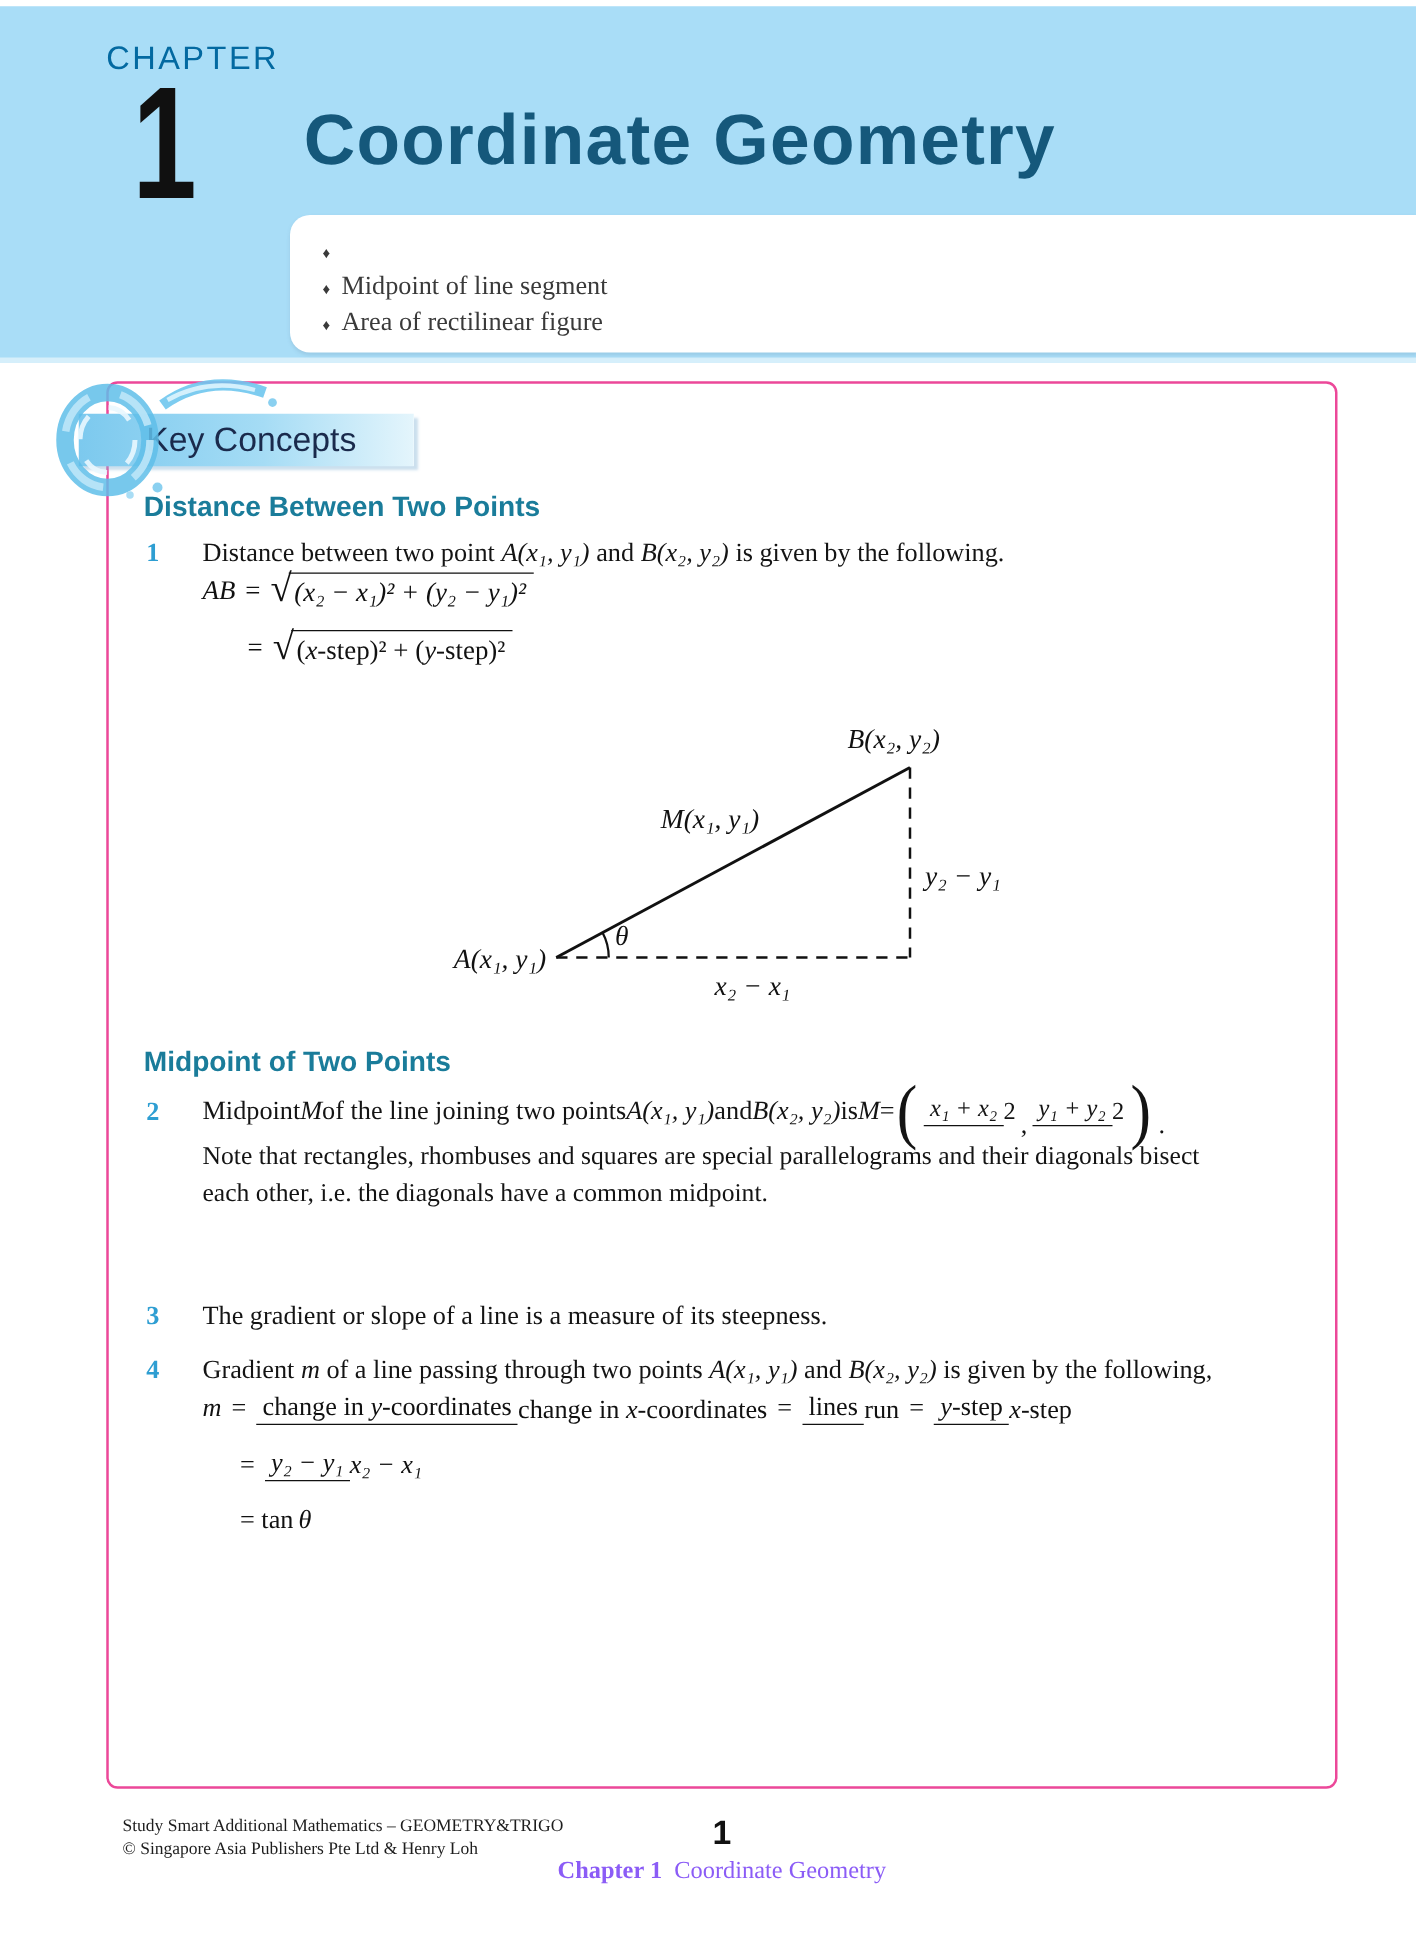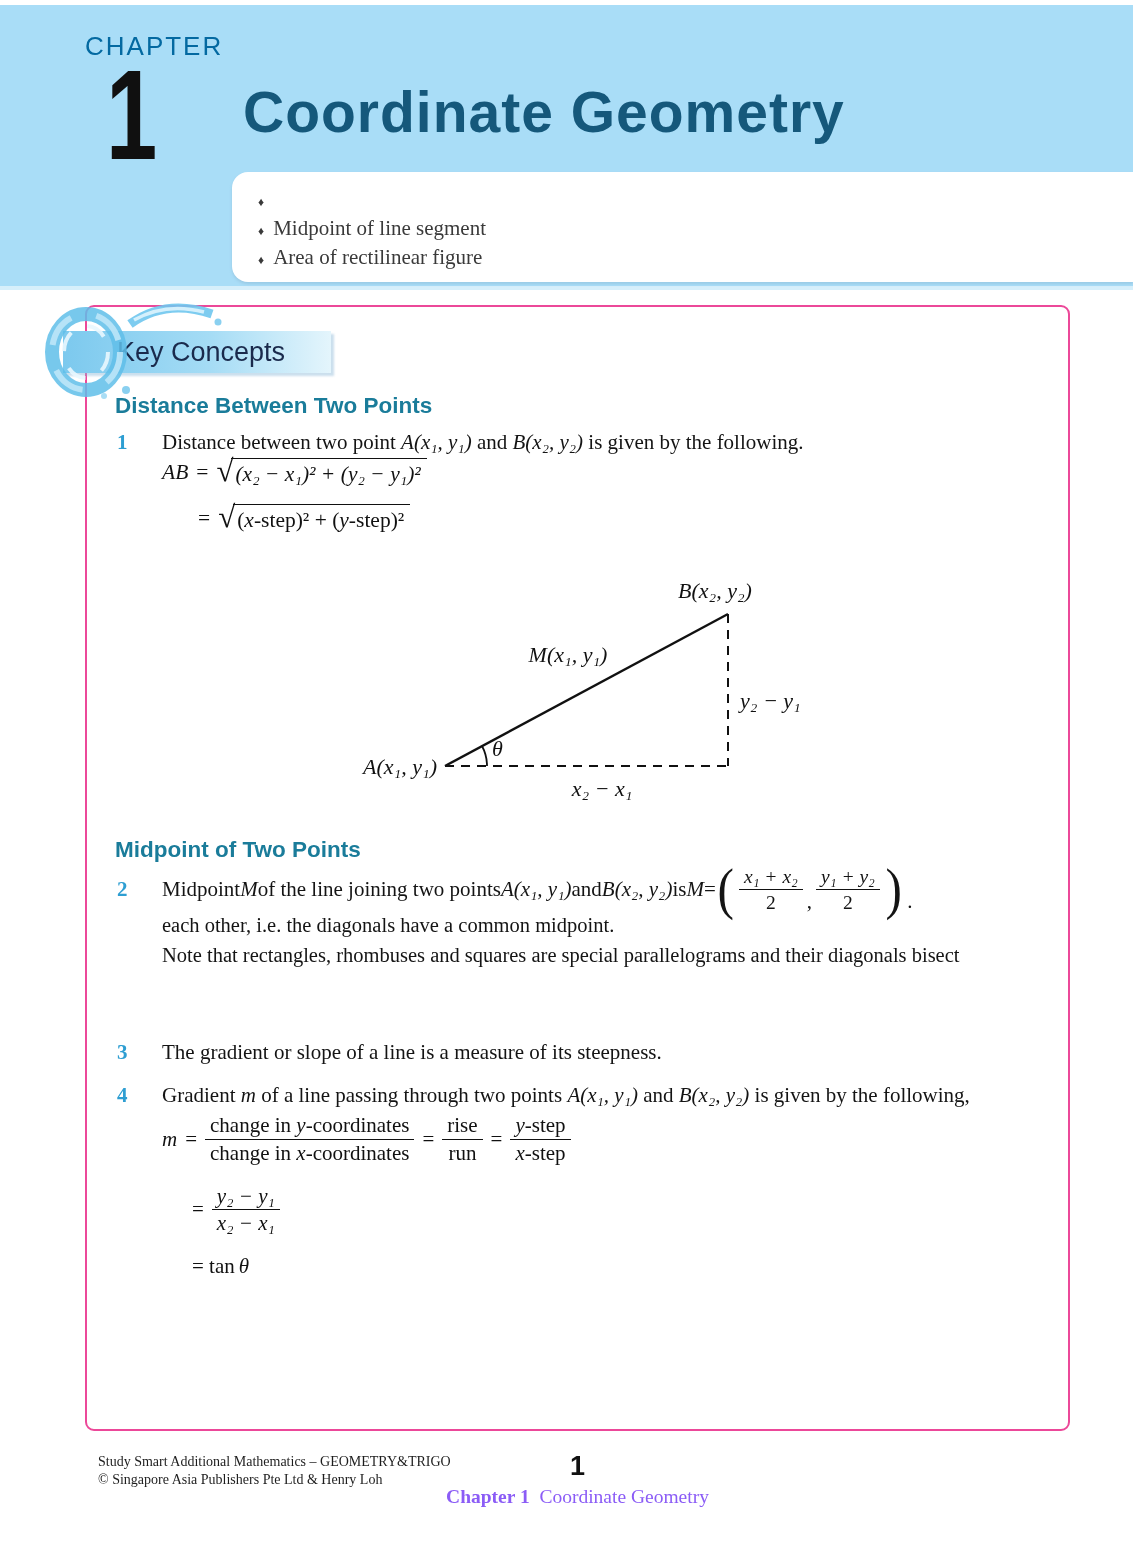--- a/index.html
+++ b/index.html
@@ -25,21 +25,21 @@
   .item{position:absolute;display:flex;white-space:nowrap;}
   .item-num{flex:none;width:45px;font-weight:bold;font-size:21px;color:#2E9ED2;}
   .item-body{font-size:21px;color:#141414;}
   .mi{font-style:italic;}
   
   .formula{position:absolute;left:75px;font-size:21.5px;color:#111;}
   .frow{display:flex;align-items:center;gap:8px;white-space:nowrap;}
   .sqrt{display:inline-flex;align-items:flex-start;}
   .rsign{font-size:31px;line-height:25px;margin-right:-2px;font-weight:400;}
   .rad{border-top:1.6px solid #111;padding:3px 6px 0 4px;}
-  .frac{display:inline-flex;flex-direction:column;align-items:center;line-height:1.18;text-align:left;}
+  .frac{display:inline-flex;align-items:center;line-height:1.18;text-align:left;}
   .frac .top{border-bottom:1.5px solid #111;padding:0 5px 1px;}
   .frac .bot{padding-top:1px;}
   .bigp{font-size:58px;font-weight:400;line-height:.8;transform:scaleX(.85);color:#141414;}
   .mp-frac{font-size:19.5px;}
   .note{position:absolute;left:75px;width:910px;font-size:20.5px;line-height:30px;color:#141414;}
   
   .diagram{position:absolute;left:253px;top:263px;}
   .diagram text{font-size:22px;font-style:italic;fill:#111;font-family:"Liberation Serif",serif;}
   
   .imprint{position:absolute;left:98px;top:1453px;font-size:14px;line-height:18px;color:#1D1D1D;}
@@ -136,22 +136,22 @@
             <span class="top mi">y₁ + y₂</span>
             <span class="bot">2</span>
           </span>
         <span class="bigp">)</span>
         <span style="align-self:flex-end;">.</span>
       </span>
     </span>
   </div>
 
   <div class="note" style="top:603px;">
+    <div>Note that rectangles, rhombuses and squares are special parallelograms and their diagonals bisect</div>
     <div>each other, i.e. the diagonals have a common midpoint.</div>
-    <div>Note that rectangles, rhombuses and squares are special parallelograms and their diagonals bisect</div>
   </div>
 
 
   <div class="item" style="left:30px;top:733px;">
     <span class="item-num">3</span>
     <span class="item-body">The gradient or slope of a line is a measure of its steepness.</span>
   </div>
 
   <div class="item" style="left:30px;top:776px;">
     <span class="item-num">4</span>
@@ -163,21 +163,21 @@
   <div class="formula" style="top:806px;font-size:21px;">
     <div class="frow">
       <span class="mi">m</span>
       <span>=</span>
       <span class="frac">
         <span class="top"><span>change in </span><span class="mi">y</span><span>-coordinates</span></span>
         <span class="bot"><span>change in </span><span class="mi">x</span><span>-coordinates</span></span>
       </span>
       <span>=</span>
       <span class="frac">
-          <span class="top">rise</span>
+          <span class="top">lines</span>
           <span class="bot">run</span>
         </span>
       <span>=</span>
       <span class="frac">
         <span class="top"><span class="mi">y</span><span>-step</span></span>
         <span class="bot"><span class="mi">x</span><span>-step</span></span>
       </span>
     </div>
     <div class="frow" style="margin-top:18px;margin-left:30px;">
       <span>=</span>

